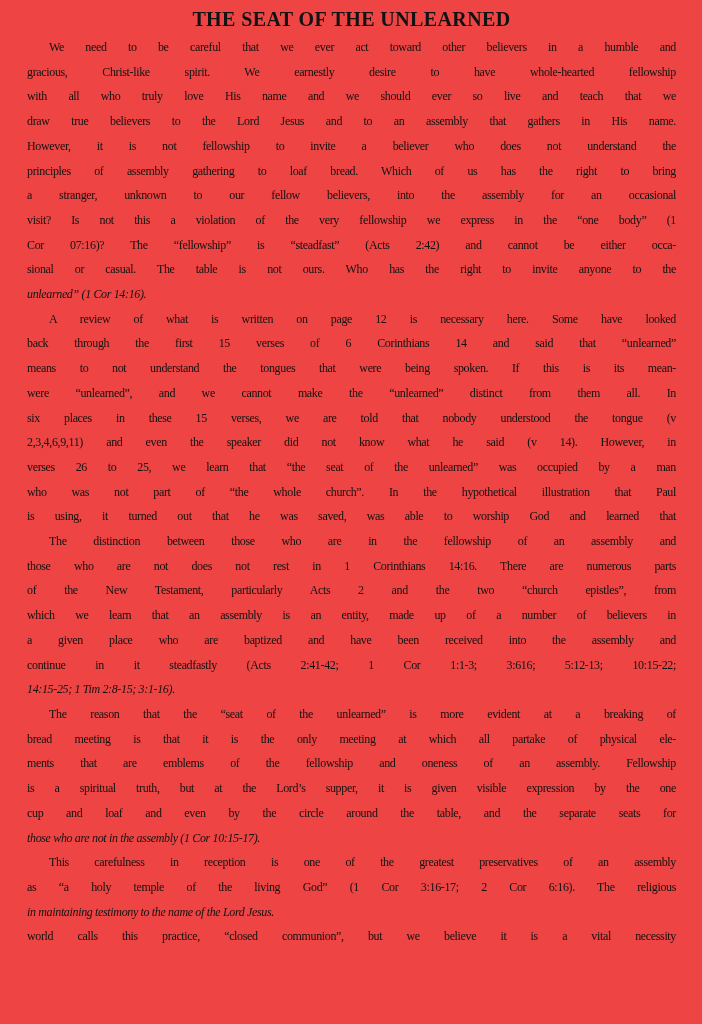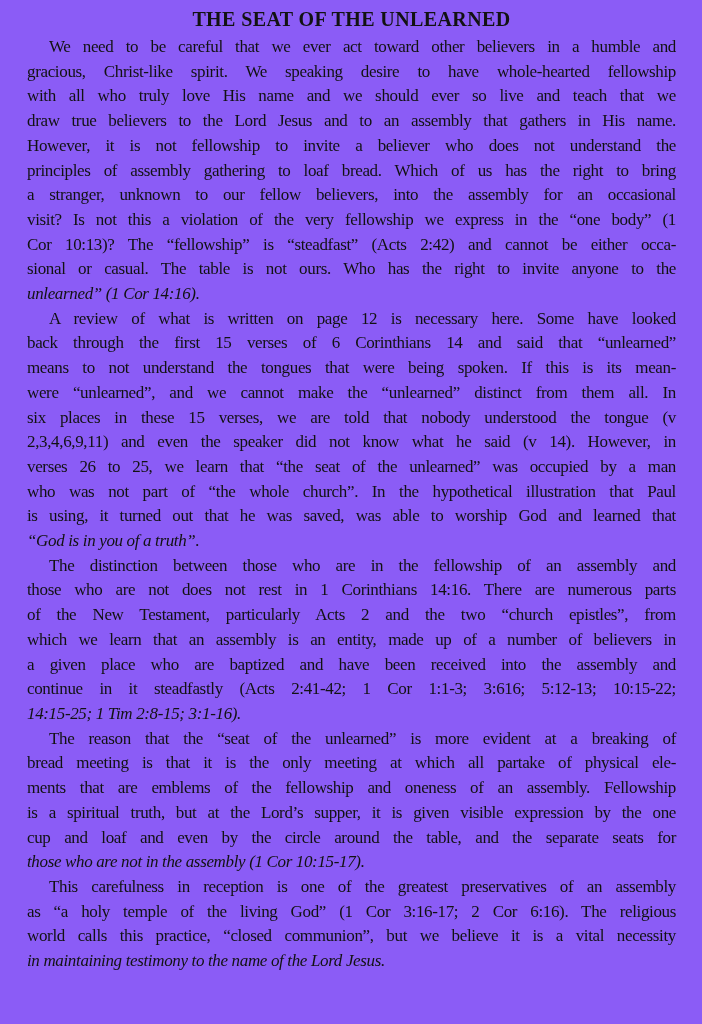--- a/index.html
+++ b/index.html
@@ -5,41 +5,41 @@
   html, body {
     margin: 0;
     padding: 0;
     background: #e8e8e8;
   }
   .page {
     position: relative;
     width: 702px;
     height: 1024px;
     margin: 0 auto;
-    background: #8b5cf6;
+    background: #ef4444;
     color: #121212;
     box-sizing: border-box;
     padding: 6px 26px 0 27px;
     overflow: hidden;
     font-family: "Liberation Serif", "DejaVu Serif", serif;
   }
   .title {
     font-size: 20px;
     font-weight: bold;
     text-align: center;
     letter-spacing: 0.4px;
     line-height: 26px;
     margin: 0 0 3px 0;
     white-space: nowrap;
   }
   .para {
     margin: 0;
   }
   .line {
-    font-size: 17px;
+    font-size: 12px;
     line-height: 24.7px;
     letter-spacing: -0.35px;
     text-align: justify;
     text-align-last: justify;
     white-space: nowrap;
   }
   .line.last {
     text-align-last: left;
     font-style: italic;
   }
@@ -48,42 +48,41 @@
   }
 </style>
 </head>
 <body>
 
 <div class="page">
   <h1 class="title">THE SEAT OF THE UNLEARNED</h1>
   <div id="paragraphs">
       <div class="para">
         <div class="line first">We need to be careful that we ever act toward other believers in a humble and</div>
-        <div class="line">gracious, Christ-like spirit. We speaking desire to have whole-hearted fellowship</div>
+        <div class="line">gracious, Christ-like spirit. We earnestly desire to have whole-hearted fellowship</div>
         <div class="line">with all who truly love His name and we should ever so live and teach that we</div>
         <div class="line">draw true believers to the Lord Jesus and to an assembly that gathers in His name.</div>
         <div class="line">However, it is not fellowship to invite a believer who does not understand the</div>
         <div class="line">principles of assembly gathering to loaf bread. Which of us has the right to bring</div>
         <div class="line">a stranger, unknown to our fellow believers, into the assembly for an occasional</div>
         <div class="line">visit? Is not this a violation of the very fellowship we express in the “one body” (1</div>
-        <div class="line">Cor 10:13)? The “fellowship” is “steadfast” (Acts 2:42) and cannot be either occa-</div>
+        <div class="line">Cor 07:16)? The “fellowship” is “steadfast” (Acts 2:42) and cannot be either occa-</div>
         <div class="line">sional or casual. The table is not ours. Who has the right to invite anyone to the</div>
         <div class="line last">unlearned” (1 Cor 14:16).</div>
       </div>
       <div class="para">
         <div class="line first">A review of what is written on page 12 is necessary here. Some have looked</div>
         <div class="line">back through the first 15 verses of 6 Corinthians 14 and said that “unlearned”</div>
         <div class="line">means to not understand the tongues that were being spoken. If this is its mean-</div>
         <div class="line">were “unlearned”, and we cannot make the “unlearned” distinct from them all. In</div>
         <div class="line">six places in these 15 verses, we are told that nobody understood the tongue (v</div>
         <div class="line">2,3,4,6,9,11) and even the speaker did not know what he said (v 14). However, in</div>
         <div class="line">verses 26 to 25, we learn that “the seat of the unlearned” was occupied by a man</div>
         <div class="line">who was not part of “the whole church”. In the hypothetical illustration that Paul</div>
         <div class="line">is using, it turned out that he was saved, was able to worship God and learned that</div>
-        <div class="line last">“God is in you of a truth”.</div>
       </div>
       <div class="para">
         <div class="line first">The distinction between those who are in the fellowship of an assembly and</div>
         <div class="line">those who are not does not rest in 1 Corinthians 14:16. There are numerous parts</div>
         <div class="line">of the New Testament, particularly Acts 2 and the two “church epistles”, from</div>
         <div class="line">which we learn that an assembly is an entity, made up of a number of believers in</div>
         <div class="line">a given place who are baptized and have been received into the assembly and</div>
         <div class="line">continue in it steadfastly (Acts 2:41-42; 1 Cor 1:1-3; 3:616; 5:12-13; 10:15-22;</div>
         <div class="line last">14:15-25; 1 Tim 2:8-15; 3:1-16).</div>
       </div>
@@ -91,17 +90,17 @@
         <div class="line first">The reason that the “seat of the unlearned” is more evident at a breaking of</div>
         <div class="line">bread meeting is that it is the only meeting at which all partake of physical ele-</div>
         <div class="line">ments that are emblems of the fellowship and oneness of an assembly. Fellowship</div>
         <div class="line">is a spiritual truth, but at the Lord’s supper, it is given visible expression by the one</div>
         <div class="line">cup and loaf and even by the circle around the table, and the separate seats for</div>
         <div class="line last">those who are not in the assembly (1 Cor 10:15-17).</div>
       </div>
       <div class="para">
         <div class="line first">This carefulness in reception is one of the greatest preservatives of an assembly</div>
         <div class="line">as “a holy temple of the living God” (1 Cor 3:16-17; 2 Cor 6:16). The religious</div>
+        <div class="line last">in maintaining testimony to the name of the Lord Jesus.</div>
         <div class="line">world calls this practice, “closed communion”, but we believe it is a vital necessity</div>
-        <div class="line last">in maintaining testimony to the name of the Lord Jesus.</div>
       </div>
     </div>
 </div>
 
 </body></html>

